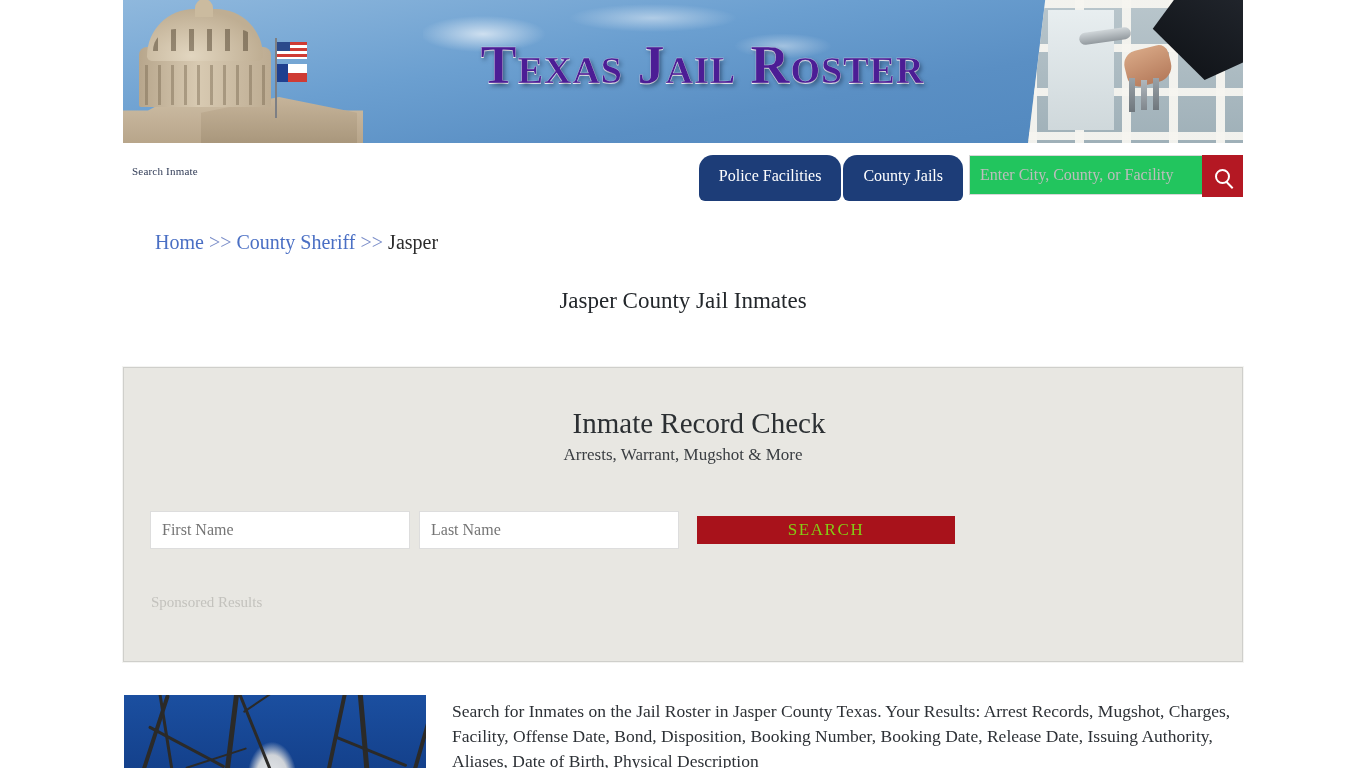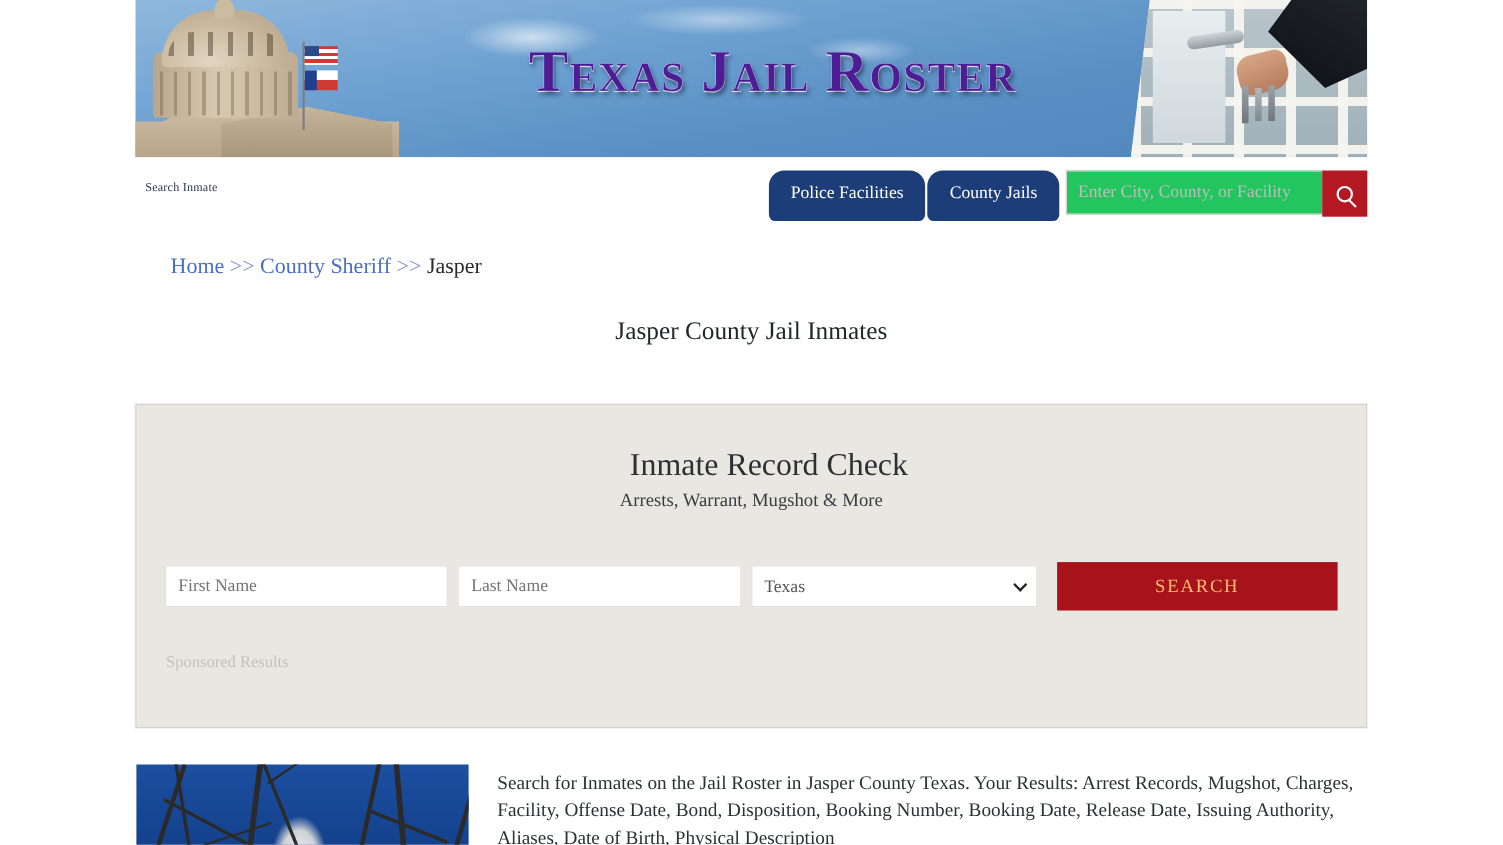--- a/index.html
+++ b/index.html
@@ -208,22 +208,22 @@
   select.tin {
     width: 260px; height: 38px; appearance: none; -webkit-appearance: none;
     padding-right: 26px; cursor: pointer;
   }
   .sel-arrow {
     position: absolute; right: 11px; top: 13px; width: 9px; height: 9px;
     border-right: 2px solid #222; border-bottom: 2px solid #222;
     transform: rotate(45deg); pointer-events: none;
   }
   .btn-search {
-    width: 258px; height: 44px; background: #a8121b; border: none;
-    color: #fdba74; font-family: "Liberation Serif","DejaVu Serif",serif;
+    width: 258px; height: 28px; background: #a8121b; border: none;
+    color: #84cc16; font-family: "Liberation Serif","DejaVu Serif",serif;
     font-size: 17px; letter-spacing: 1.6px; cursor: pointer;
     margin-left: 9px;
   }
   .sponsored {
     position: absolute; left: 27px; top: 226px;
     font-size: 15px; color: #c3c2bd;
   }
 
   
   .content { display: flex; margin-top: 33px; }
@@ -297,26 +297,20 @@
 
     <h1 class="page-title">Jasper County Jail Inmates</h1>
 
     <div class="panel">
       <div class="panel-h1">Inmate Record Check</div>
       <div class="panel-h2">Arrests, Warrant, Mugshot &amp; More</div>
 
       <div class="form-row">
         <input id="first-name" class="tin" type="text" placeholder="First Name" style="">
         <input id="last-name" class="tin" type="text" placeholder="Last Name" style="">
-        <span class="sel-wrap">
-          <select class="tin">
-            <option>Texas</option>
-          </select>
-          <span class="sel-arrow"></span>
-        </span>
         <button class="btn-search">SEARCH</button>
       </div>
 
       <div class="sponsored">Sponsored Results</div>
     </div>
 
     <div class="content">
       <div class="thumb">
         <div class="branch" style="left:10px; top:-6px; width:4px; height:104px; transform:rotate(18deg);"></div>
         <div class="branch" style="left:52px; top:-10px; width:3px; height:120px; transform:rotate(-9deg);"></div>

